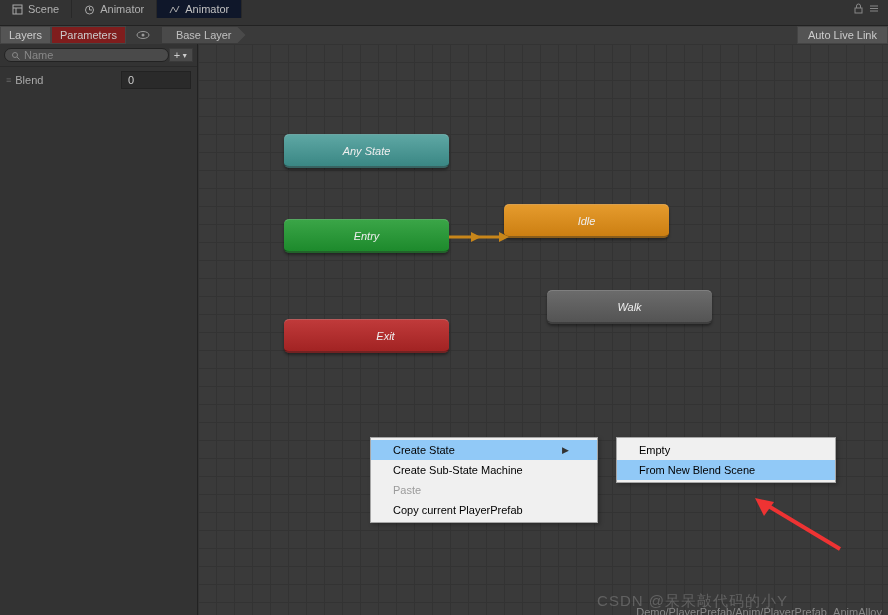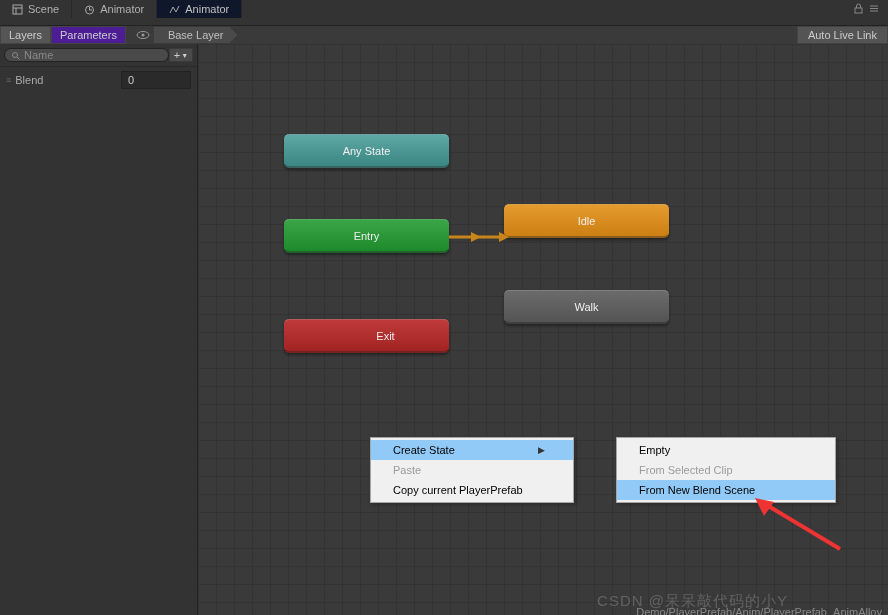--- a/index.html
+++ b/index.html
@@ -8,22 +8,22 @@
 
 .tabbar { background:#333; border-bottom:1px solid #222; height:26px; display:flex; align-items:flex-start; }
 .tab { padding:3px 12px; color:#b0b0b0; display:flex; align-items:center; gap:5px; border-right:1px solid #282828; }
 .tab.active { background:#0f172a; color:#c0c0c0; }
 .tab-spacer { flex:1; }
 .tab-lock { padding:3px 8px; color:#888; display:flex; align-items:center; gap:5px; }
 
 
 .subbar { background:#3a3a3a; height:18px; display:flex; align-items:stretch; }
 .subbtn { background:#555; color:#ccc; padding:2px 8px; border:1px solid #444; display:flex; align-items:center; }
-.subbtn.active { background:#4c1d95; }
-.breadcrumb { display:flex; align-items:center; padding-left:6px; gap:0; color:#c0c0c0; }
+.subbtn.active { background:#7f1d1d; }
+.breadcrumb { display:flex; align-items:center; padding-left:6px; gap:8px; color:#c0c0c0; }
 .eye { color:#888; padding:0 4px; }
 .breadcrumb-item { background:#4a4a4a; padding:2px 14px; position:relative; clip-path:polygon(0 0, calc(100% - 8px) 0, 100% 50%, calc(100% - 8px) 100%, 0 100%); }
 .spacer { flex:1; }
 .autolive { background:#545454; color:#ccc; padding:2px 10px; border:1px solid #444; display:flex; align-items:center; }
 
 
 .main { display:flex; height:calc(100% - 38px); }
 .sidepanel { width:198px; background:#333; border-right:1px solid #222; }
 .search-row { display:flex; align-items:center; padding:4px; gap:0; border-bottom:1px solid #2a2a2a; }
 .search-input { flex:1; background:#4a4a4a; border:1px solid #222; border-radius:9px; color:#aaa; padding:1px 6px; display:flex; align-items:center; height:14px; }
@@ -38,25 +38,25 @@
 .graph { flex:1; background:#3a3a3a; position:relative; overflow:hidden;
   background-image:
     linear-gradient(#333 1px, transparent 1px),
     linear-gradient(90deg, #333 1px, transparent 1px);
   background-size:18px 18px;
 }
 
 .node { position:absolute; width:165px; height:34px; border-radius:5px; display:flex; align-items:center; justify-content:center; color:#eee; font-size:12px;
   border-top:1px solid rgba(255,255,255,0.25);
   border-bottom:2px solid rgba(0,0,0,0.4);
-  box-shadow:0 2px 3px rgba(0,0,0,0.4); }
+  box-shadow:0 2px 3px rgba(0,0,0,0.4);font-style:italic; }
 .node.teal   { background:linear-gradient(#5ea7a4,#3a8784); }
 .node.green  { background:linear-gradient(#3aa547,#1d8a2c); }
 .node.orange { background:linear-gradient(#e59b2d,#cc7f12); }
-.node.gray   { background:linear-gradient(#6b6b6b,#545454); }
+.node.gray   { background:linear-gradient(#6b6b6b,#545454);margin-left:43px; }
 .node.red    { background:linear-gradient(#c03a3a,#a22323);padding-left:38px; }
 
 .transition-arrow { position:absolute; pointer-events:none; }
 .transition-arrow svg { overflow:visible; }
 
 
 .ctxmenu { position:absolute; background:#f0f0f0; border:1px solid #a6a6a6; box-shadow:2px 2px 4px rgba(0,0,0,0.25); padding:2px 0; color:#000; font-size:12px; }
 .ctxitem { padding:4px 28px 4px 22px; display:flex; align-items:center; justify-content:space-between; }
 .ctxitem.highlight { background:#91c9f7; }
 .ctxitem.disabled { color:#9b9b9b; }
@@ -195,39 +195,39 @@
     </div>
 
     <div class="transition-arrow" style="left:251px; top:186px;">
       <svg width="60" height="14">
         <line x1="0" y1="7" x2="50" y2="7" stroke="#c8861a" stroke-width="3"></line>
         <polygon points="50,2 60,7 50,12" fill="#c8861a"></polygon>
         <polygon points="22,2 32,7 22,12" fill="#c8861a"></polygon>
       </svg>
     </div>
 
-    <div class="ctxmenu" style="left:172px; top:393px; width:204px;">
+    <div class="ctxmenu" style="left:172px; top:393px; width:228px;">
       <div class="ctxitem highlight">
         <span>Create State</span>
         <span class="arrow">▶</span>
       </div>
+      <div class="ctxitem">
+        <span>Create Sub-State Machine</span>
+      </div>
       <div class="ctxitem disabled">
         <span>Paste</span>
       </div>
       <div class="ctxitem">
         <span>Copy current PlayerPrefab</span>
       </div>
     </div>
 
     <div class="ctxmenu submenu" style="left:410px; top:393px;">
       <div class="ctxitem">
         <span>Empty</span>
-      </div>
-      <div class="ctxitem disabled">
-        <span>From Selected Clip</span>
       </div>
       <div class="ctxitem highlight">
         <span>From New Blend Scene</span>
       </div>
     </div>
 
     <div class="redarrow" style="left:552px; top:450px;">
       <svg width="100" height="60">
         <line x1="90" y1="55" x2="15" y2="10" stroke="#e33" stroke-width="4"></line>
         <polygon points="5,4 24,8 14,22" fill="#e33"></polygon>

